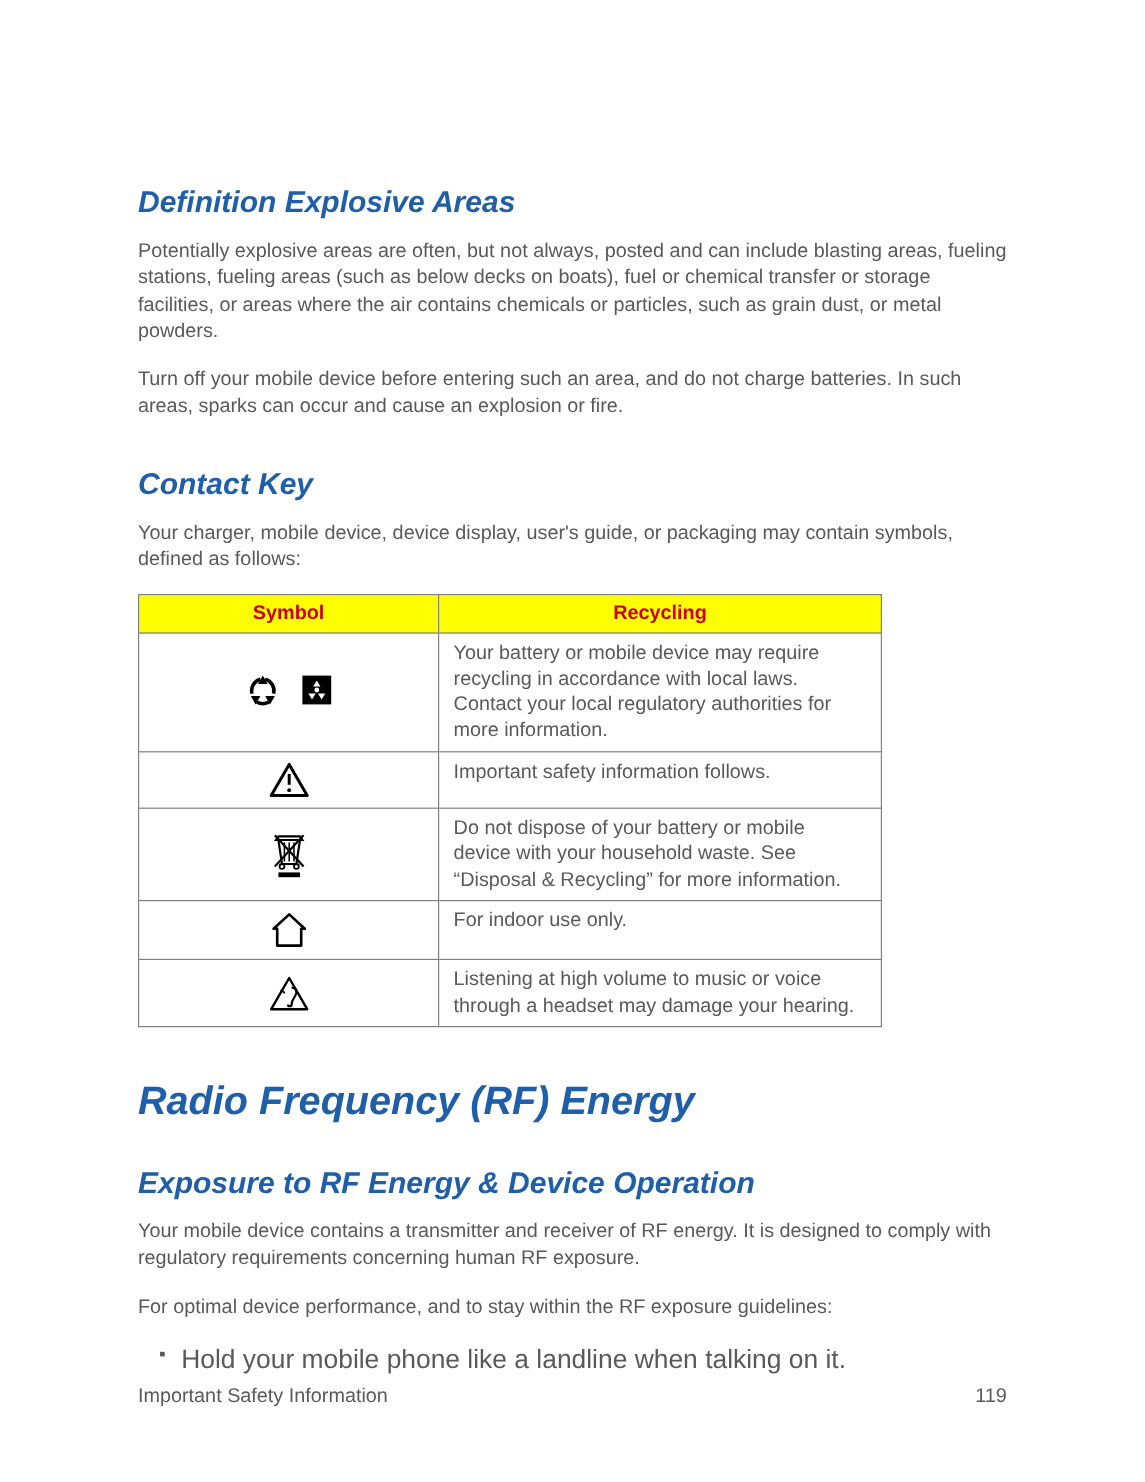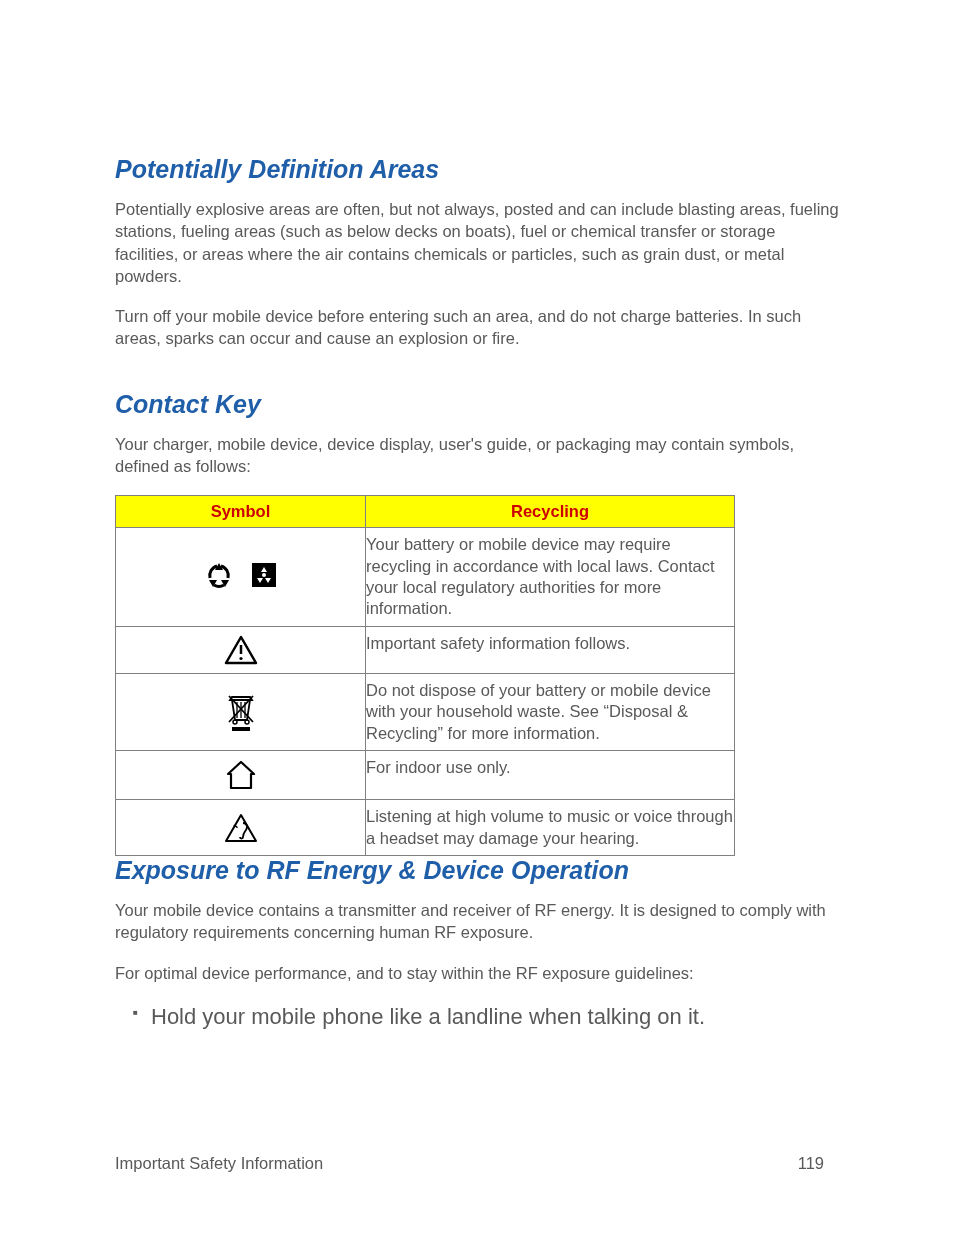--- a/index.html
+++ b/index.html
@@ -3,37 +3,37 @@
 <meta charset="utf-8">
 <style>
   * { box-sizing: border-box; margin: 0; padding: 0; }
   html, body { width: 954px; height: 1235px; background: #fff; font-family: Arial, Helvetica, sans-serif; color: #595959; }
   .page { padding: 155px 115px 0 115px; position: relative; height: 100%; }
   .h2 { color: #1f5ea8; font-style: italic; font-weight: 600; font-size: 25px; margin-bottom: 14px; }
   .h1 { color: #1f5ea8; font-style: italic; font-weight: 600; font-size: 33px; margin-top: 42px; margin-bottom: 36px; }
   .para { font-size: 16.5px; line-height: 1.35; margin-bottom: 18px; }
   .section-gap { margin-top: 40px; }
   table.sym { border-collapse: collapse; margin: 6px 0 0 0; width: 620px; }
-  table.sym th, table.sym td { border: 1px solid #808080; padding: 6px 0; font-size: 16.5px; vertical-align: top; }
+  table.sym th, table.sym td { border: 1px solid #808080; padding: 6px 12px; font-size: 16.5px; vertical-align: top; }
   table.sym th { background: #ffff00; color: #cc0000; font-weight: bold; text-align: center; }
   table.sym td.symcell { text-align: center; vertical-align: middle; width: 250px; padding: 8px 4px; }
   table.sym td.def { line-height: 1.3; }
   ul.bullets { list-style: none; padding-left: 22px; margin-top: 4px; }
   ul.bullets li { font-size: 22px; line-height: 1.35; margin-bottom: 14px; position: relative; padding-left: 14px; }
   ul.bullets li::before { content: "■"; font-size: 8px; position: absolute; left: -4px; top: 6px; color: #595959; }
-  .footer { position: absolute; bottom: 62px; left: 115px; right: 130px; display: flex; justify-content: space-between; font-size: 16.5px; }
+  .footer { position: absolute; bottom: 62px; left: 115px; right: 115px; display: flex; justify-content: space-between; font-size: 16.5px; }
   svg { display: inline-block; vertical-align: middle; }
   .icon-row { display: inline-flex; gap: 16px; align-items: center; justify-content: center; }
 </style>
 </head>
 <body>
 
 <div class="page">
 
-  <div class="h2">Potentially Definition Areas</div>
+  <div class="h2">Definition Explosive Areas</div>
   <p class="para">Potentially explosive areas are often, but not always, posted and can include blasting areas, fueling stations, fueling areas (such as below decks on boats), fuel or chemical transfer or storage facilities, or areas where the air contains chemicals or particles, such as grain dust, or metal powders.</p>
   <p class="para">Turn off your mobile device before entering such an area, and do not charge batteries. In such areas, sparks can occur and cause an explosion or fire.</p>
 
   <div class="section-gap"></div>
   <div class="h2">Contact Key</div>
   <p class="para">Your charger, mobile device, device display, user's guide, or packaging may contain symbols, defined as follows:</p>
 
   <table class="sym">
     <thead>
       <tr>
@@ -106,20 +106,21 @@
             <path d="M19 10 C23 10 24 14 22 17 C20 20 19 21 19 24 C19 26 16 26 16 24" fill="none" stroke="#000" stroke-width="1.8"></path>
             <path d="M12 14 C12 14 13 13 13 15" fill="none" stroke="#000" stroke-width="1.5"></path>
             <path d="M10 13 C10 13 11 11 12 14" fill="none" stroke="#000" stroke-width="1.5"></path>
           </svg>
         </td>
         <td class="def">Listening at high volume to music or voice through a headset may damage your hearing.</td>
       </tr>
     </tbody>
   </table>
 
+  <div class="h1">Radio Frequency (RF) Energy</div>
 
   <div class="h2">Exposure to RF Energy &amp; Device Operation</div>
   <p class="para">Your mobile device contains a transmitter and receiver of RF energy. It is designed to comply with regulatory requirements concerning human RF exposure.</p>
   <p class="para">For optimal device performance, and to stay within the RF exposure guidelines:</p>
   <ul class="bullets">
     <li>Hold your mobile phone like a landline when talking on it.</li>
   </ul>
 
   <div class="footer">
     <span>Important Safety Information</span>

